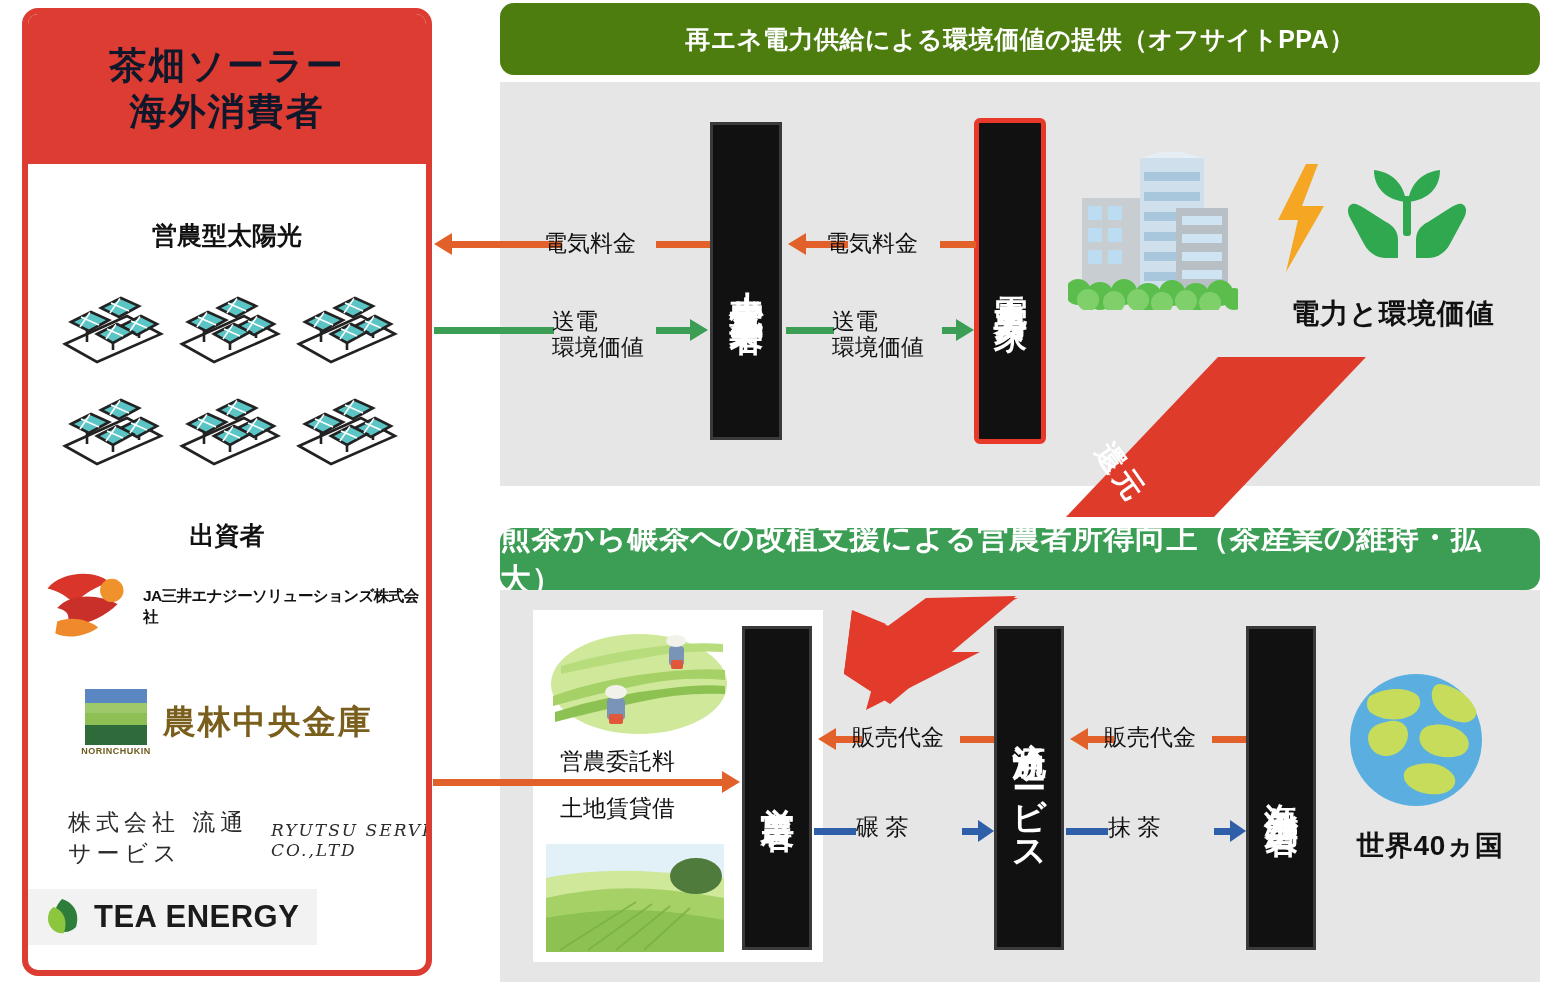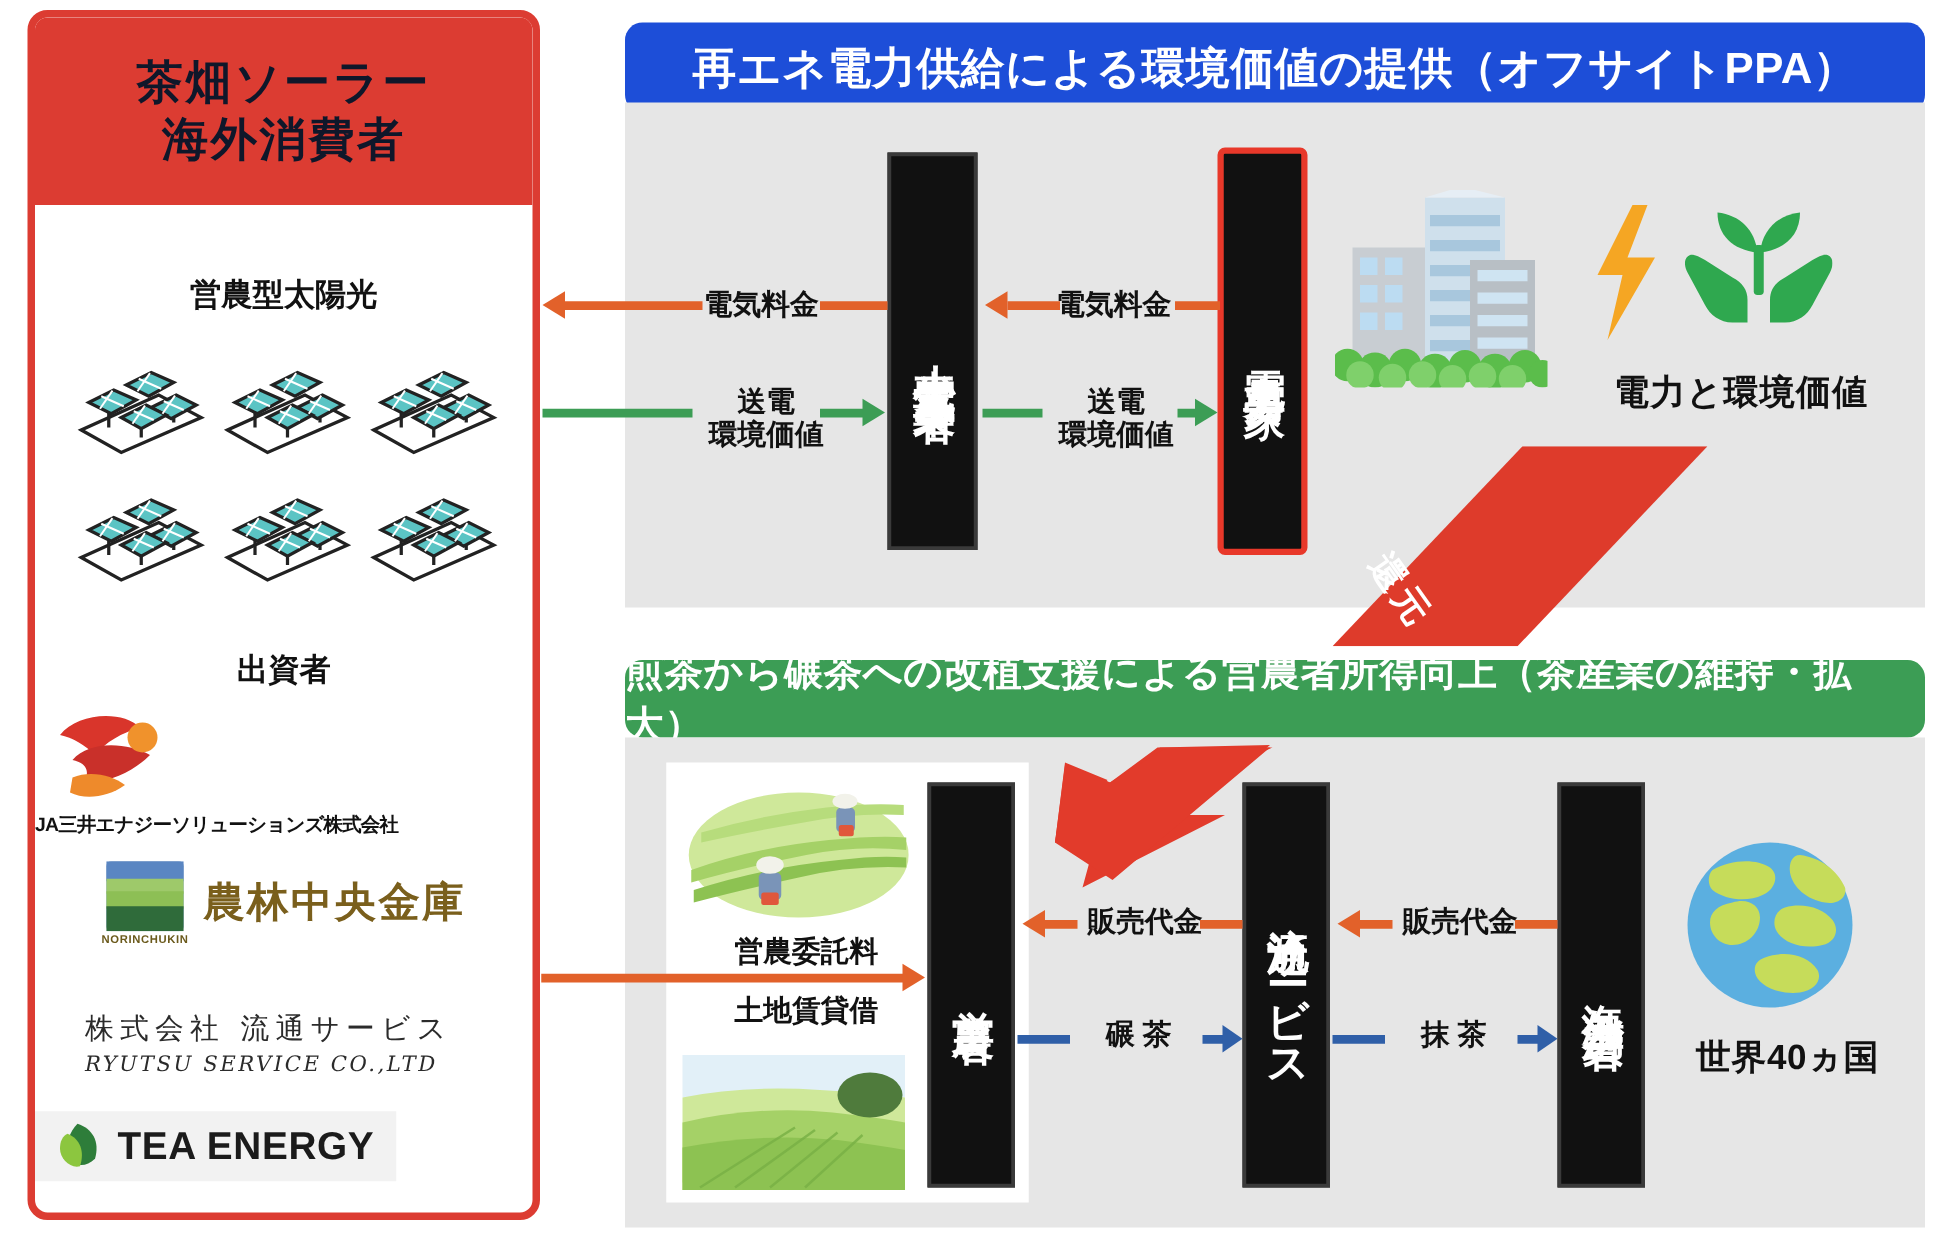--- a/index.html
+++ b/index.html
@@ -15,56 +15,56 @@
 
   .sec-title{position:absolute;width:100%;text-align:center;font-size:25px;font-weight:700;color:#111;}
   #t-solar{top:205px;}
   #t-invest{top:505px;}
 
   .solar-grid{position:absolute;left:26px;top:268px;width:352px;
     display:grid;grid-template-columns:repeat(3,1fr);grid-template-rows:repeat(2,1fr);
     justify-items:center;align-items:center;row-gap:14px;}
 
   
-  .inv{position:absolute;width:100%;display:flex;flex-direction:column;align-items:flex-start;}
+  .inv{position:absolute;width:100%;display:flex;align-items:center;}
   #inv-ja{top:550px;}
   #inv-ja .cap{font-size:15.5px;font-weight:800;color:#111;letter-spacing:-0.6px;margin-top:2px;}
   #inv-nc{top:675px;flex-direction:row;justify-content:center;align-items:center;gap:12px;}
   #inv-nc .nc-text{font-size:33px;font-weight:800;color:#7a5f1c;letter-spacing:2px;
      font-family:"DejaVu Serif","Liberation Serif",serif;}
   #inv-rs{top:793px;padding-left:40px;}
   #inv-rs .l1{font-size:23px;color:#2b2b2b;letter-spacing:5px;font-family:"DejaVu Serif","Liberation Serif",serif;}
   #inv-rs .l2{font-size:17px;color:#2b2b2b;letter-spacing:2px;font-style:italic;
      font-family:"DejaVu Serif","Liberation Serif",serif;margin-top:4px;}
   #inv-te{top:875px;}
   .te-box{background:#f2f2f2;padding:6px 18px 6px 10px;display:flex;align-items:center;gap:10px;}
   .te-box .te-text{font-size:31px;font-weight:700;color:#1b1b1b;letter-spacing:0.5px;}
 
   
   .band{position:absolute;border-radius:14px;display:flex;align-items:center;justify-content:center;
      color:#fff;font-weight:800;}
-  #ppa-band{left:500px;top:18px;width:1040px;height:72px;background:#1d4ed8;font-size:35px;letter-spacing:0.5px;}
+  #ppa-band{left:500px;top:3px;width:1040px;height:72px;background:#4d7c0f;font-size:25px;letter-spacing:0.5px;}
   #ppa-body{position:absolute;left:500px;top:82px;width:1040px;height:404px;background:#E6E6E6;}
 
   #tea-band{left:500px;top:528px;width:1040px;height:62px;background:#3C9D55;font-size:31px;letter-spacing:0.5px;}
   #tea-body{position:absolute;left:500px;top:590px;width:1040px;height:392px;background:#E6E6E6;}
 
   
   .vbox{position:absolute;background:#111;border:3px solid #3a3a3a;box-sizing:border-box;
      display:flex;align-items:center;justify-content:center;}
   .vbox span{color:#fff;font-weight:800;writing-mode:vertical-rl;text-orientation:upright;
      font-size:34px;letter-spacing:5px;line-height:1.05;}
   #box-retail{left:710px;top:122px;width:72px;height:318px;}
   #box-demand{left:974px;top:118px;width:72px;height:326px;border:5px solid #E8382A;border-radius:6px;}
   #box-farmer{left:742px;top:626px;width:70px;height:324px;}
   #box-dist{left:994px;top:626px;width:70px;height:324px;}
   #box-consumer{left:1246px;top:626px;width:70px;height:324px;}
 
   
-  .flab{position:absolute;font-size:23px;color:#111;text-align:center;line-height:1.15;font-weight:700;}
+  .flab{position:absolute;font-size:23px;color:#111;line-height:1.15;font-weight:400;}
 
   
   .ln{position:absolute;height:7px;}
   .ln.or{background:#E2612A;}
   .ln.gr{background:#3C9D55;}
   .ln.bl{background:#2F5FA8;}
   .ah{position:absolute;width:0;height:0;border-top:11px solid transparent;border-bottom:11px solid transparent;}
   .ah.r-or{border-left:18px solid #E2612A;}
   .ah.l-or{border-right:18px solid #E2612A;}
   .ah.r-gr{border-left:18px solid #3C9D55;}

